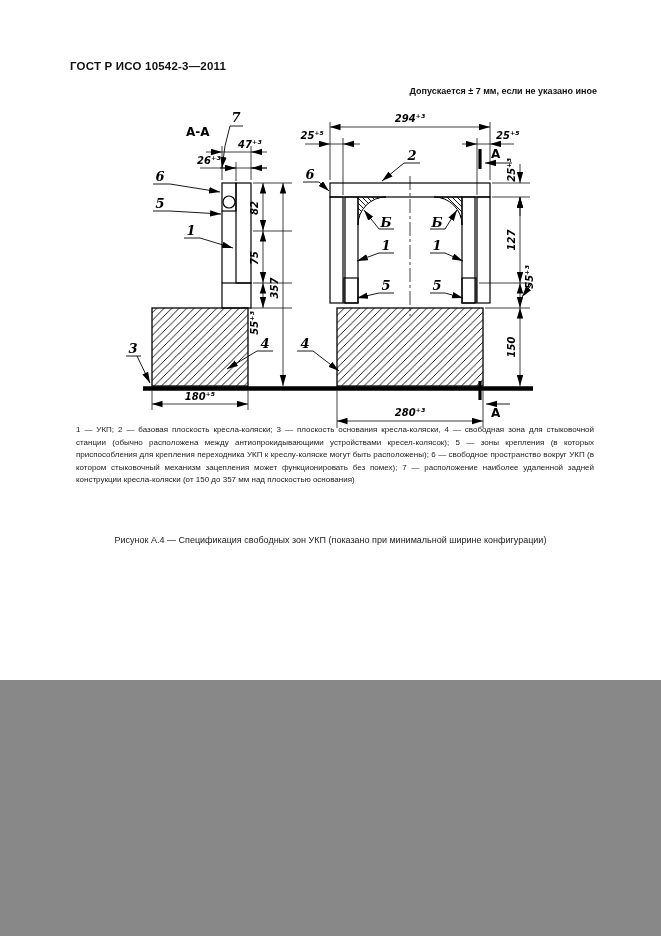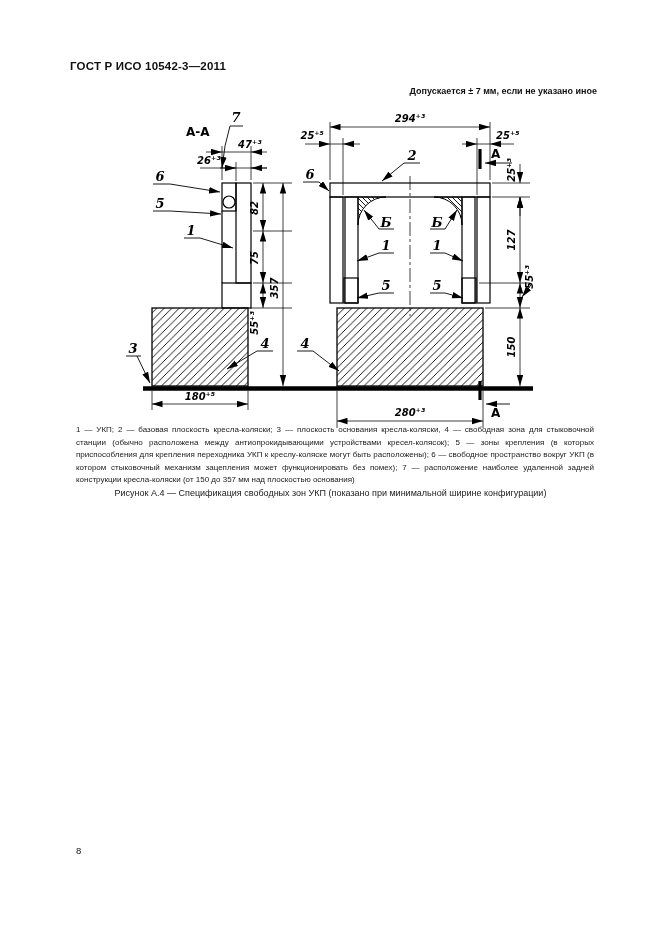--- a/index.html
+++ b/index.html
@@ -1,22 +1,22 @@
 <!DOCTYPE html>
 <html><head>
 <meta charset="utf-8">
 <style>
   html,body{margin:0;padding:0;background:#888;}
-  .page{position:relative;width:661px;height:936px;background:#fff;overflow:hidden;
+  .page{position:relative;width:661px;height:680px;background:#fff;overflow:hidden;
         font-family:"Liberation Sans",sans-serif;color:#111;}
   .hdr{position:absolute;left:70px;top:60px;font-size:11.5px;font-weight:bold;letter-spacing:.2px;}
   .tol{position:absolute;right:64px;top:86px;font-size:9px;font-weight:bold;}
   .legend{position:absolute;left:76px;top:424px;width:518px;font-size:8px;line-height:12.5px;
           text-align:justify;color:#1a1a1a;}
-  .figtitle{position:absolute;left:60px;top:488px;width:541px;text-align:center;font-size:9px;color:#1a1a1a;}
+  .figtitle{position:absolute;left:60px;top:535px;width:541px;text-align:center;font-size:9px;color:#1a1a1a;}
   .pagenum{position:absolute;left:76px;top:845px;font-size:9.5px;}
   svg{position:absolute;left:0;top:0;}
   .s  {stroke:#000;fill:none;stroke-width:1.2;}
   .sb {stroke:#000;stroke-width:1.3;}
   .thin{stroke:#000;fill:none;stroke-width:.75;}
   .ld {stroke:#000;fill:none;stroke-width:.9;}
   .thk{stroke:#000;fill:none;stroke-width:3.2;}
   .gnd{stroke:#000;fill:none;stroke-width:4.5;}
   .dim{font-family:"DejaVu Sans",sans-serif;font-size:10px;font-style:italic;font-weight:bold;fill:#000;}
   .pos{font-family:"DejaVu Serif",serif;font-size:13px;font-style:italic;font-weight:bold;fill:#000;}

